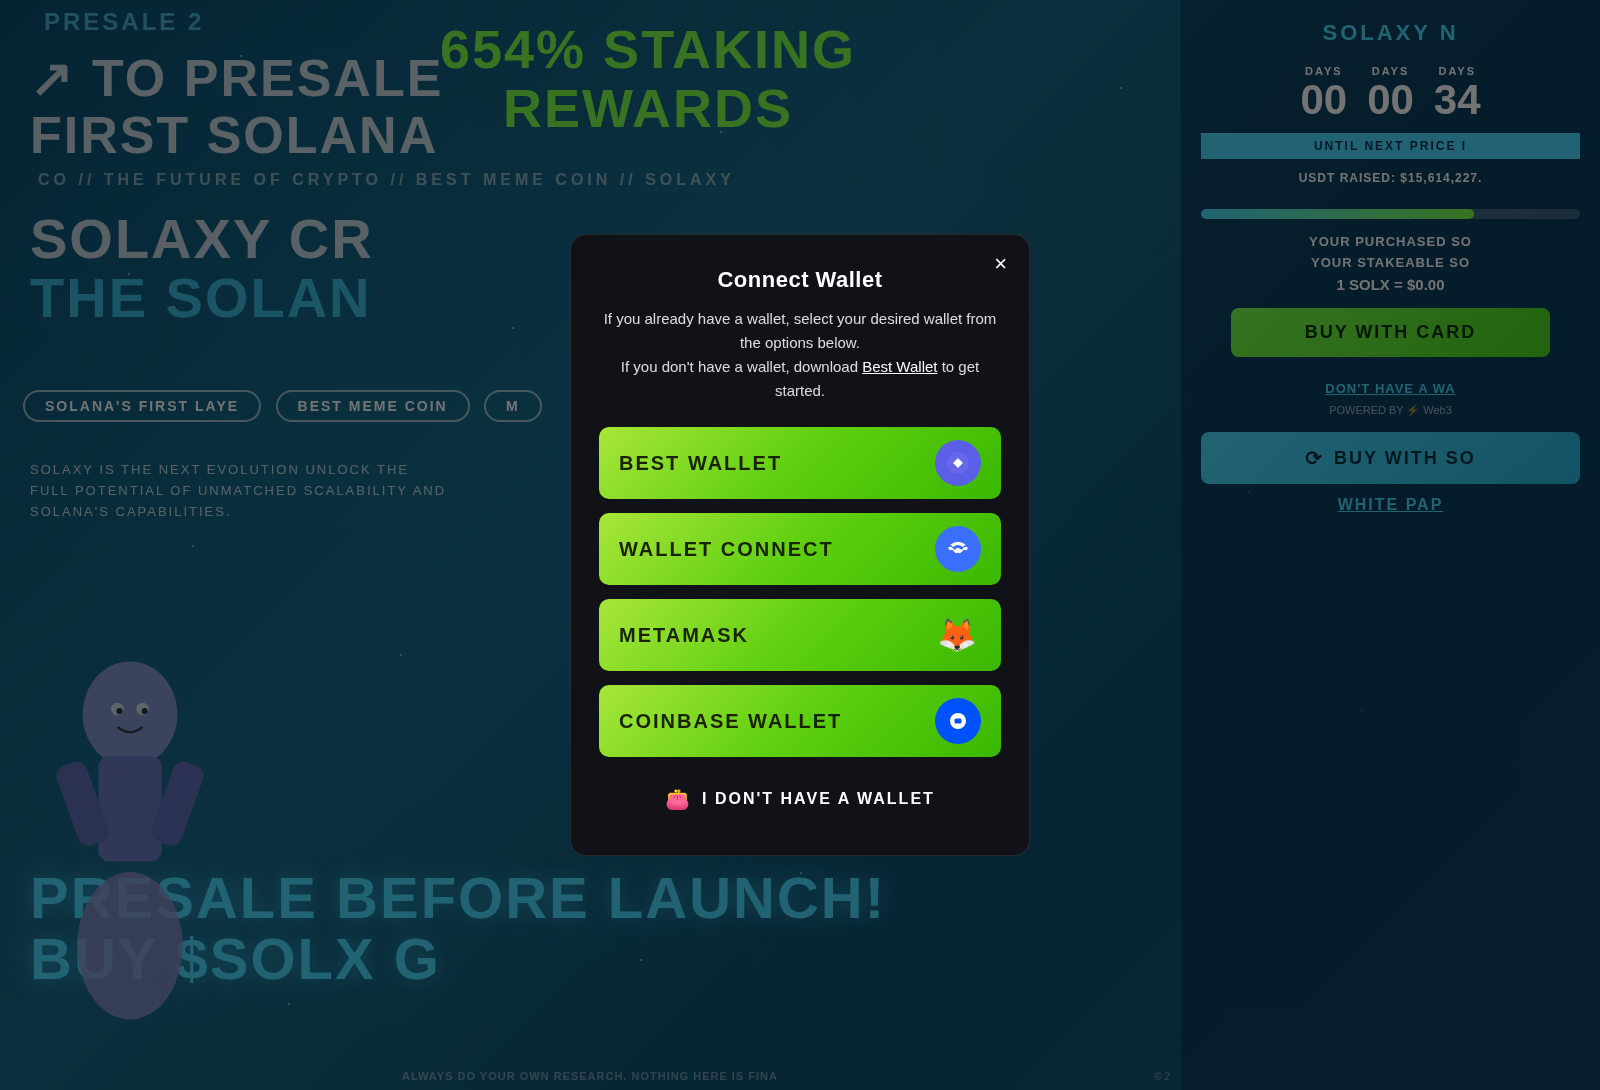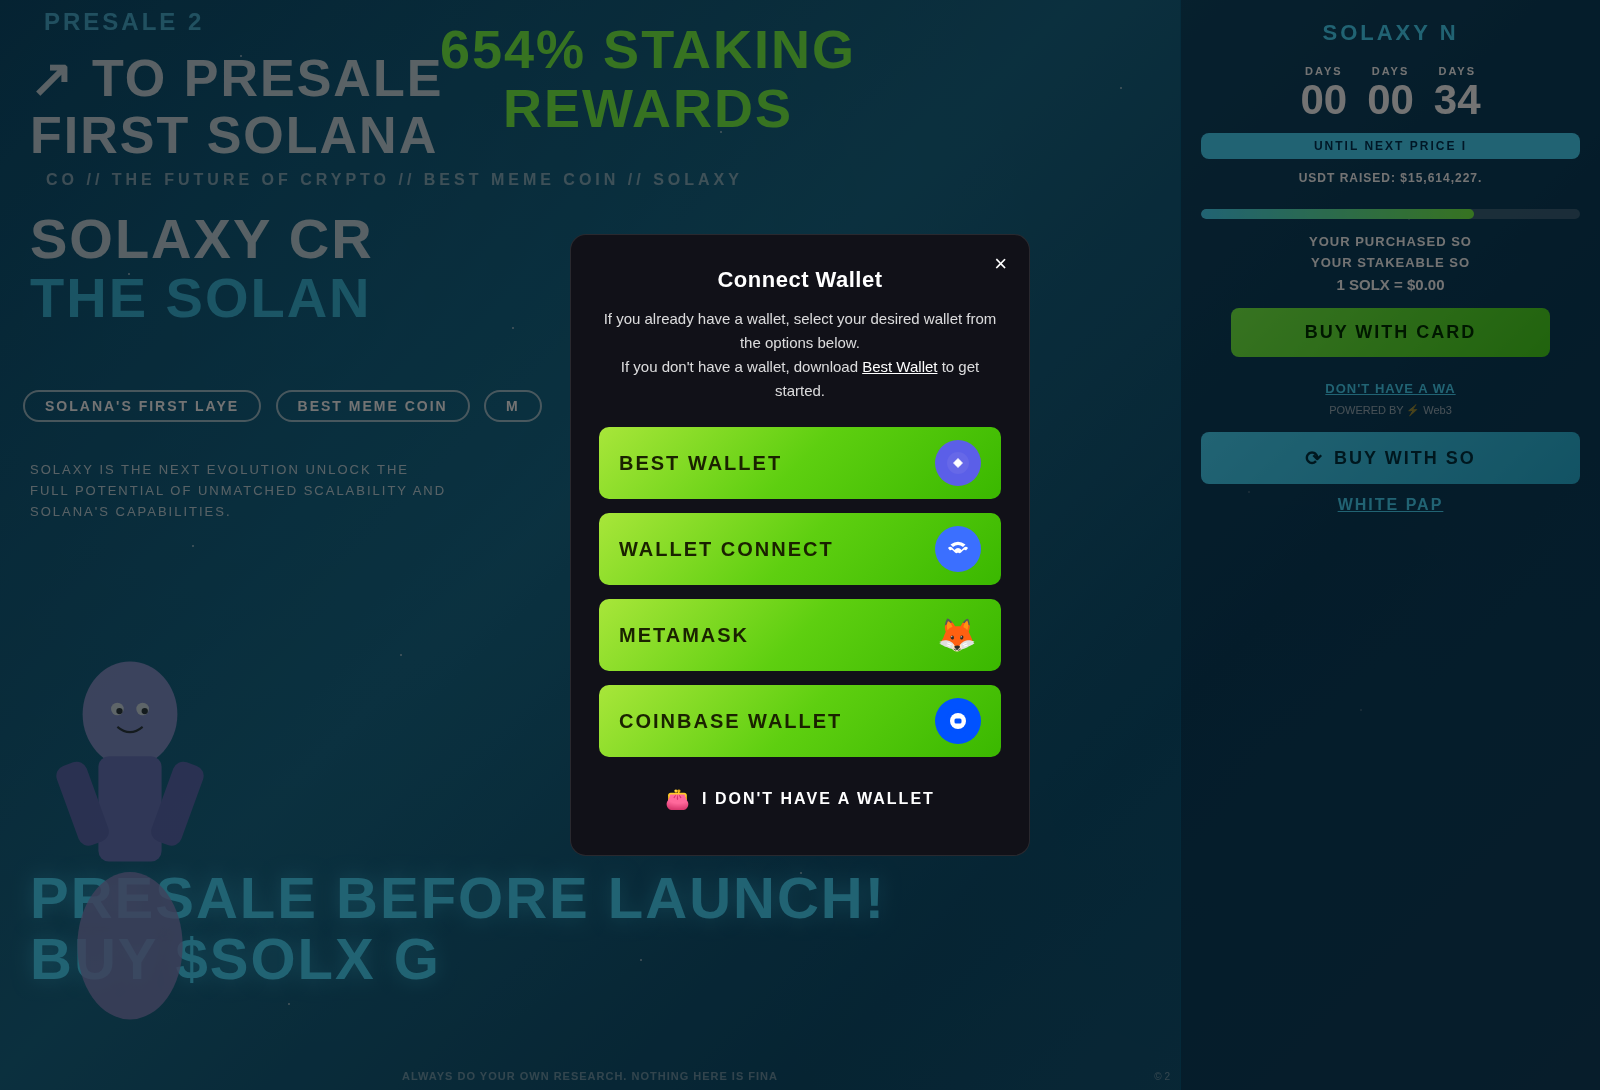--- a/index.html
+++ b/index.html
@@ -78,21 +78,21 @@
       top: 20px;
       left: 440px;
       color: #7aff4a;
       font-size: 54px;
       line-height: 1.1;
       text-align: center;
     }
 
     .bg-ticker {
       top: 165px;
-      left: 16px;
+      left: 8px;
       right: 0;
       color: rgba(255,255,255,0.5);
       font-size: 16px;
       letter-spacing: 4px;
       padding: 6px 30px;
       font-weight: 700;
     }
 
     .bg-solaxy {
       top: 210px;
@@ -194,21 +194,21 @@
     }
 
     .next-price-bar {
       background: #4adcff;
       color: #003355;
       text-align: center;
       font-size: 12px;
       font-weight: 900;
       letter-spacing: 2px;
       padding: 6px 10px;
-      border-radius: 8px;
+      border-radius: 0;
       margin-bottom: 12px;
     }
 
     .usdt-raised {
       color: white;
       font-size: 12px;
       font-weight: 900;
       text-align: center;
       letter-spacing: 1px;
       margin-bottom: 24px;

